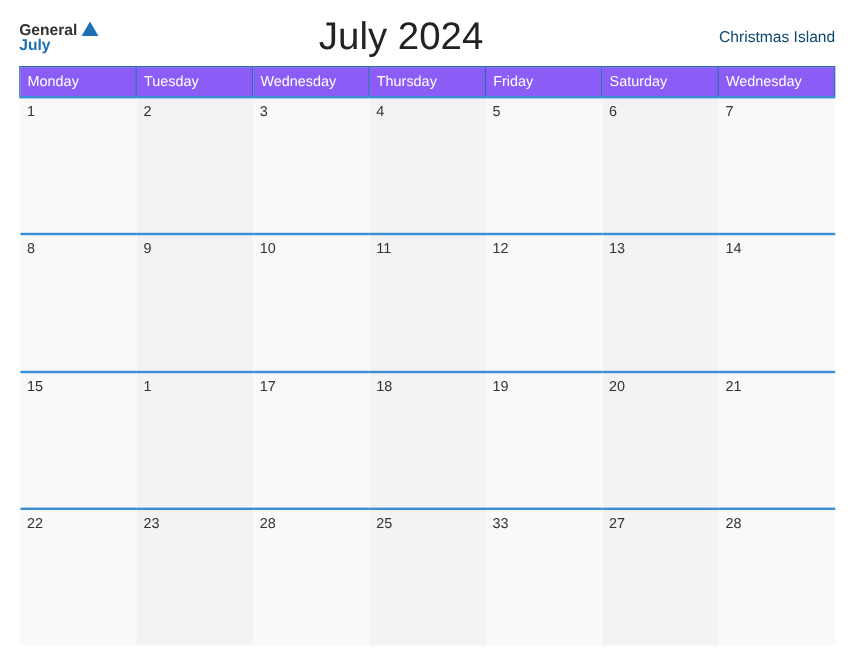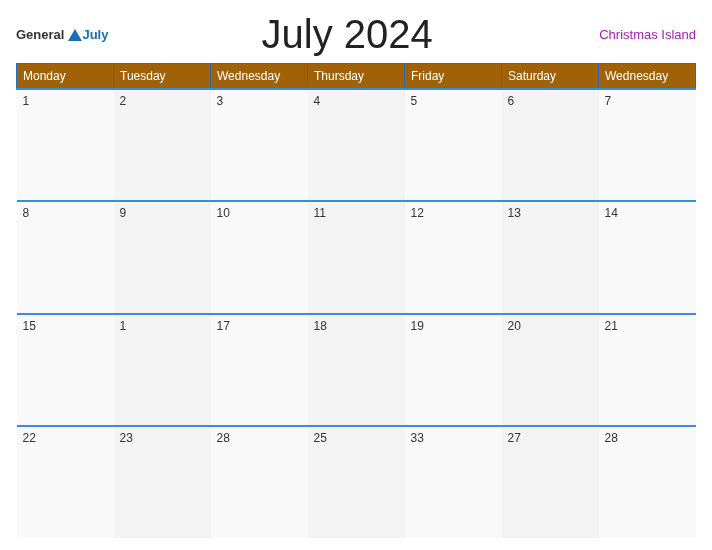--- a/index.html
+++ b/index.html
@@ -19,21 +19,21 @@
     }
     
     .header {
       display: flex;
       align-items: center;
       justify-content: space-between;
       margin-bottom: 6px;
     }
     .logo {
       display: flex;
-      flex-direction: row;
+      flex-direction: column;
       line-height: 1;
     }
     .logo-general {
       font-size: 13px;
       font-weight: bold;
       color: #333;
     }
     .logo-blue {
       font-size: 13px;
       font-weight: bold;
@@ -46,40 +46,40 @@
     }
     .logo-triangle {
       width: 0;
       height: 0;
       border-left: 7px solid transparent;
       border-right: 7px solid transparent;
       border-bottom: 12px solid #1a6fb5;
       margin-left: 2px;
     }
     .calendar-title {
-      font-size: 40px;
+      font-size: 32px;
       font-weight: normal;
       color: #222;
       text-align: center;
       flex: 1;
     }
     .region-label {
       font-size: 13px;
-      color: #a21caf;
+      color: #0c4a6e;
       text-align: right;
       min-width: 110px;
     }
     
     .calendar-table {
       width: 100%;
       border-collapse: collapse;
       flex: 1;
     }
     .calendar-table thead tr th {
-      background-color: #a16207;
+      background-color: #8b5cf6;
       color: #fff;
       font-size: 12px;
       font-weight: normal;
       padding: 5px 6px;
       text-align: left;
       border: 1px solid #2a6db5;
     }
     .calendar-table tbody tr {
       height: 72px;
     }

